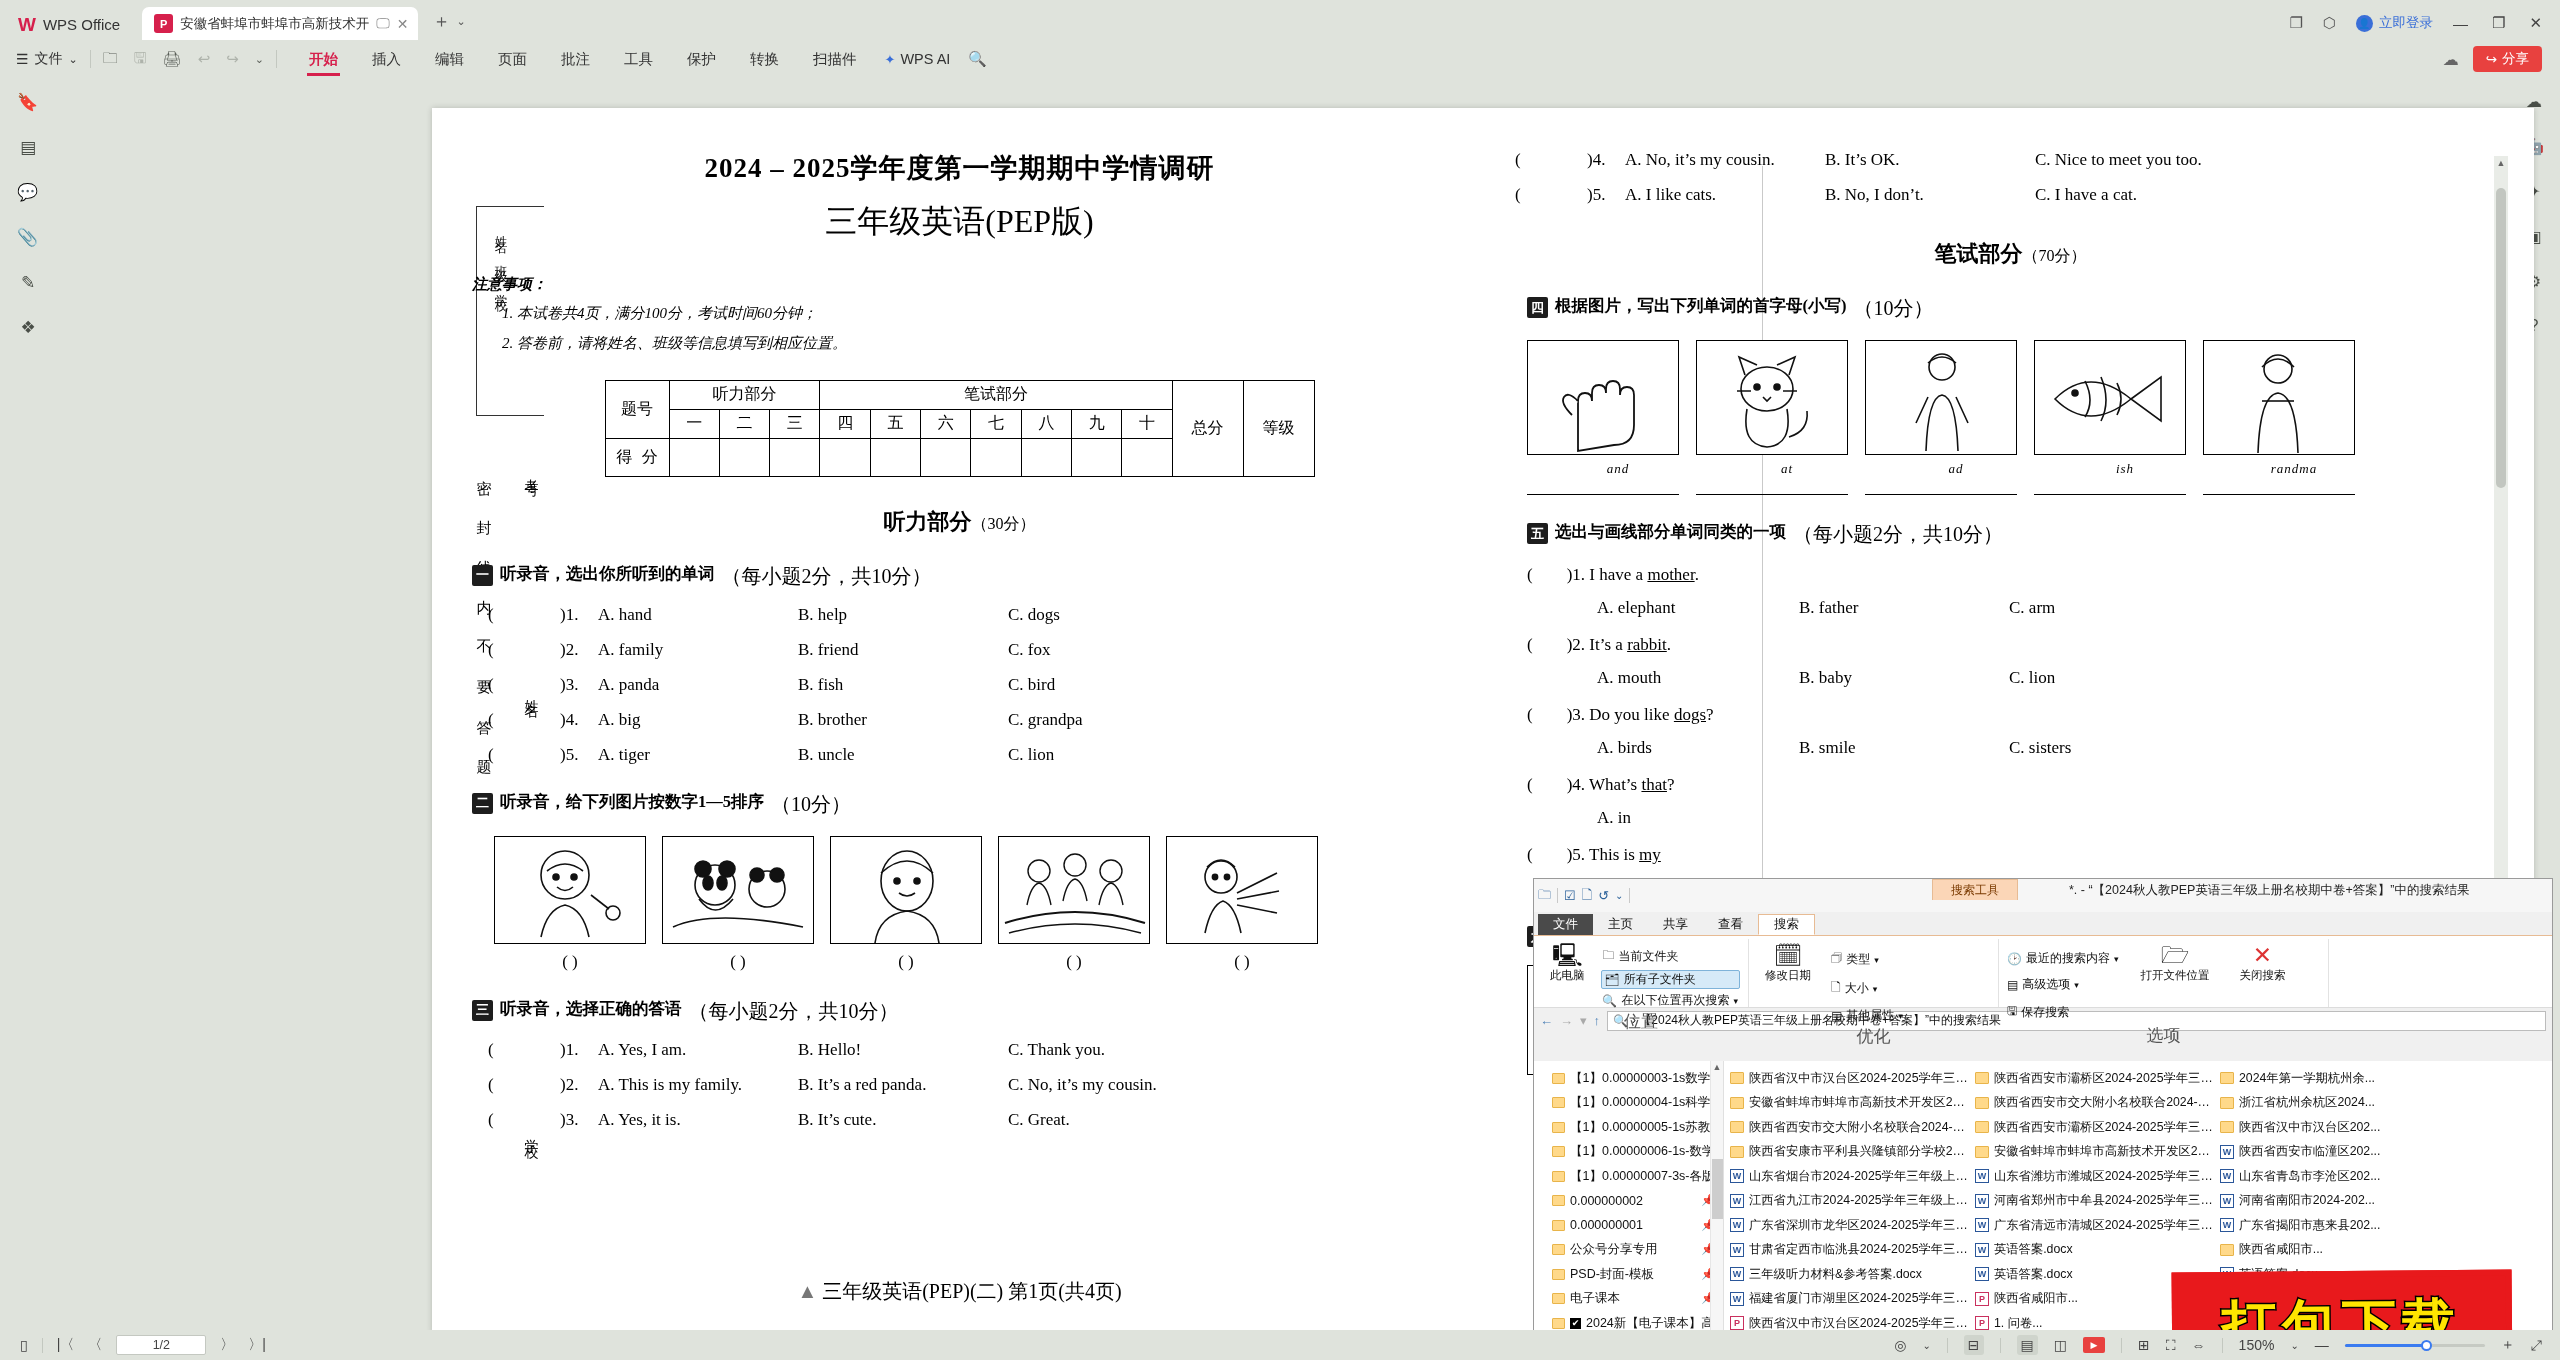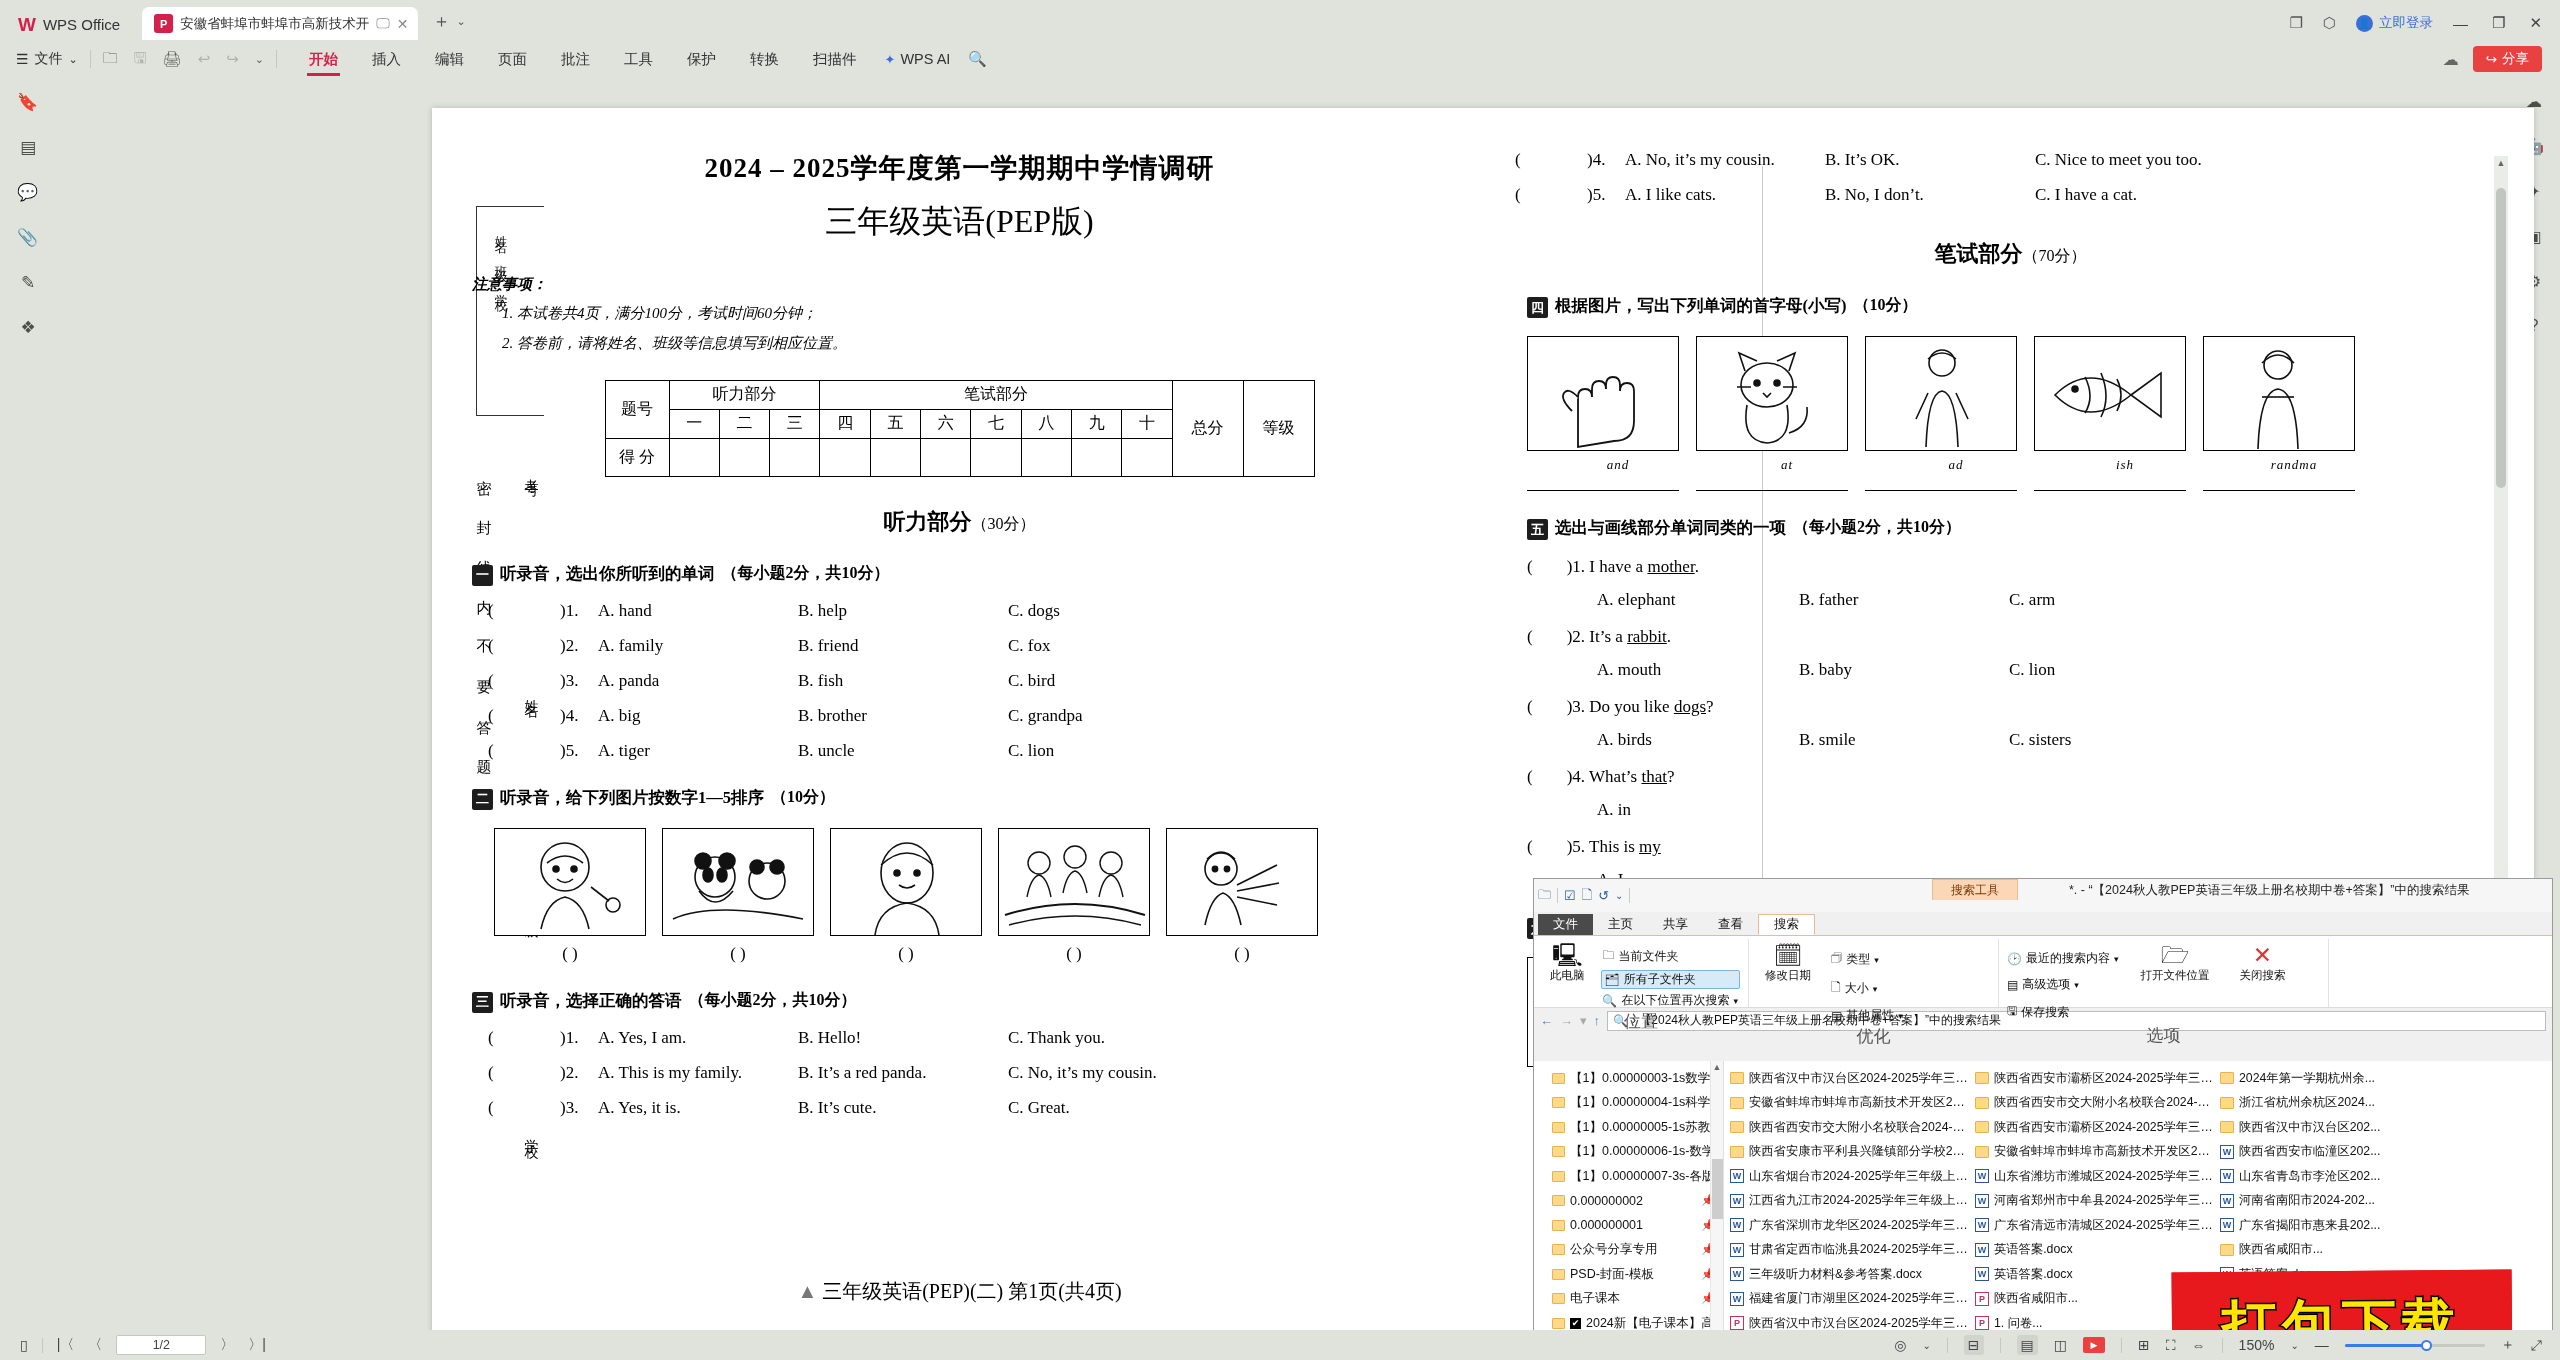--- a/index.html
+++ b/index.html
@@ -64,27 +64,27 @@
   .sealbox{position:absolute;left:26px;top:38px;width:68px;height:210px;border:1.5px solid #333;border-right:none;}
   .sealv{position:absolute;writing-mode:vertical-rl;text-orientation:upright;font-size:12.5px;letter-spacing:5px;color:#000;}
 
   .ttl1{text-align:center;font-size:27px;font-weight:bold;letter-spacing:1px;margin-top:42px;}
   .ttl2{text-align:center;font-size:32px;font-weight:normal;margin-top:14px;}
   .notes{margin:26px 0 0 40px;font-size:15px;line-height:1.95;font-style:italic;font-family:"Liberation Serif",serif;}
   .notes .h{font-weight:bold;}
 
   table.score{border-collapse:collapse;margin:22px auto 0 auto;width:710px;font-size:16px;}
   table.score td{border:1px solid #000;text-align:center;height:29px;}
-  table.score td.tall{height:38px;}
+  table.score td.tall{height:38px;font-family:Liberation Mono, monospace;}
 
   .sechead{text-align:center;font-size:22px;font-weight:bold;margin-top:30px;}
   .sechead .sm{font-size:16px;font-weight:normal;}
   .qhead{display:flex;align-items:flex-start;gap:7px;margin:26px 0 0 40px;font-size:16.5px;font-weight:bold;}
   .numbox{display:inline-flex;width:21px;height:21px;background:#1d1d1d;color:#fff;font-size:13px;align-items:center;justify-content:center;border-radius:2px;flex:0 0 auto;margin-top:2px;font-weight:bold;}
-  .qhead .sc{font-weight:bold;font-size:16px;}
+  .qhead .sc{font-weight:normal;font-size:20px;}
   .optrow{display:flex;margin:15px 0 0 56px;font-size:17px;font-family:"Liberation Serif",serif;}
   .optrow .paren{width:72px;}
   .optrow .n{width:38px;}
   .optrow .a{width:200px;}
   .optrow .b{width:210px;}
   .optrow .c{width:210px;}
   .pics{display:flex;gap:16px;margin:18px 0 0 62px;}
   .pic{width:152px;height:108px;border:1.4px solid #000;overflow:hidden;position:relative;background:#fff;}
   .picmarks{display:flex;gap:16px;margin:8px 0 0 62px;font-size:17px;}
   .picmarks span{width:152px;text-align:center;}

